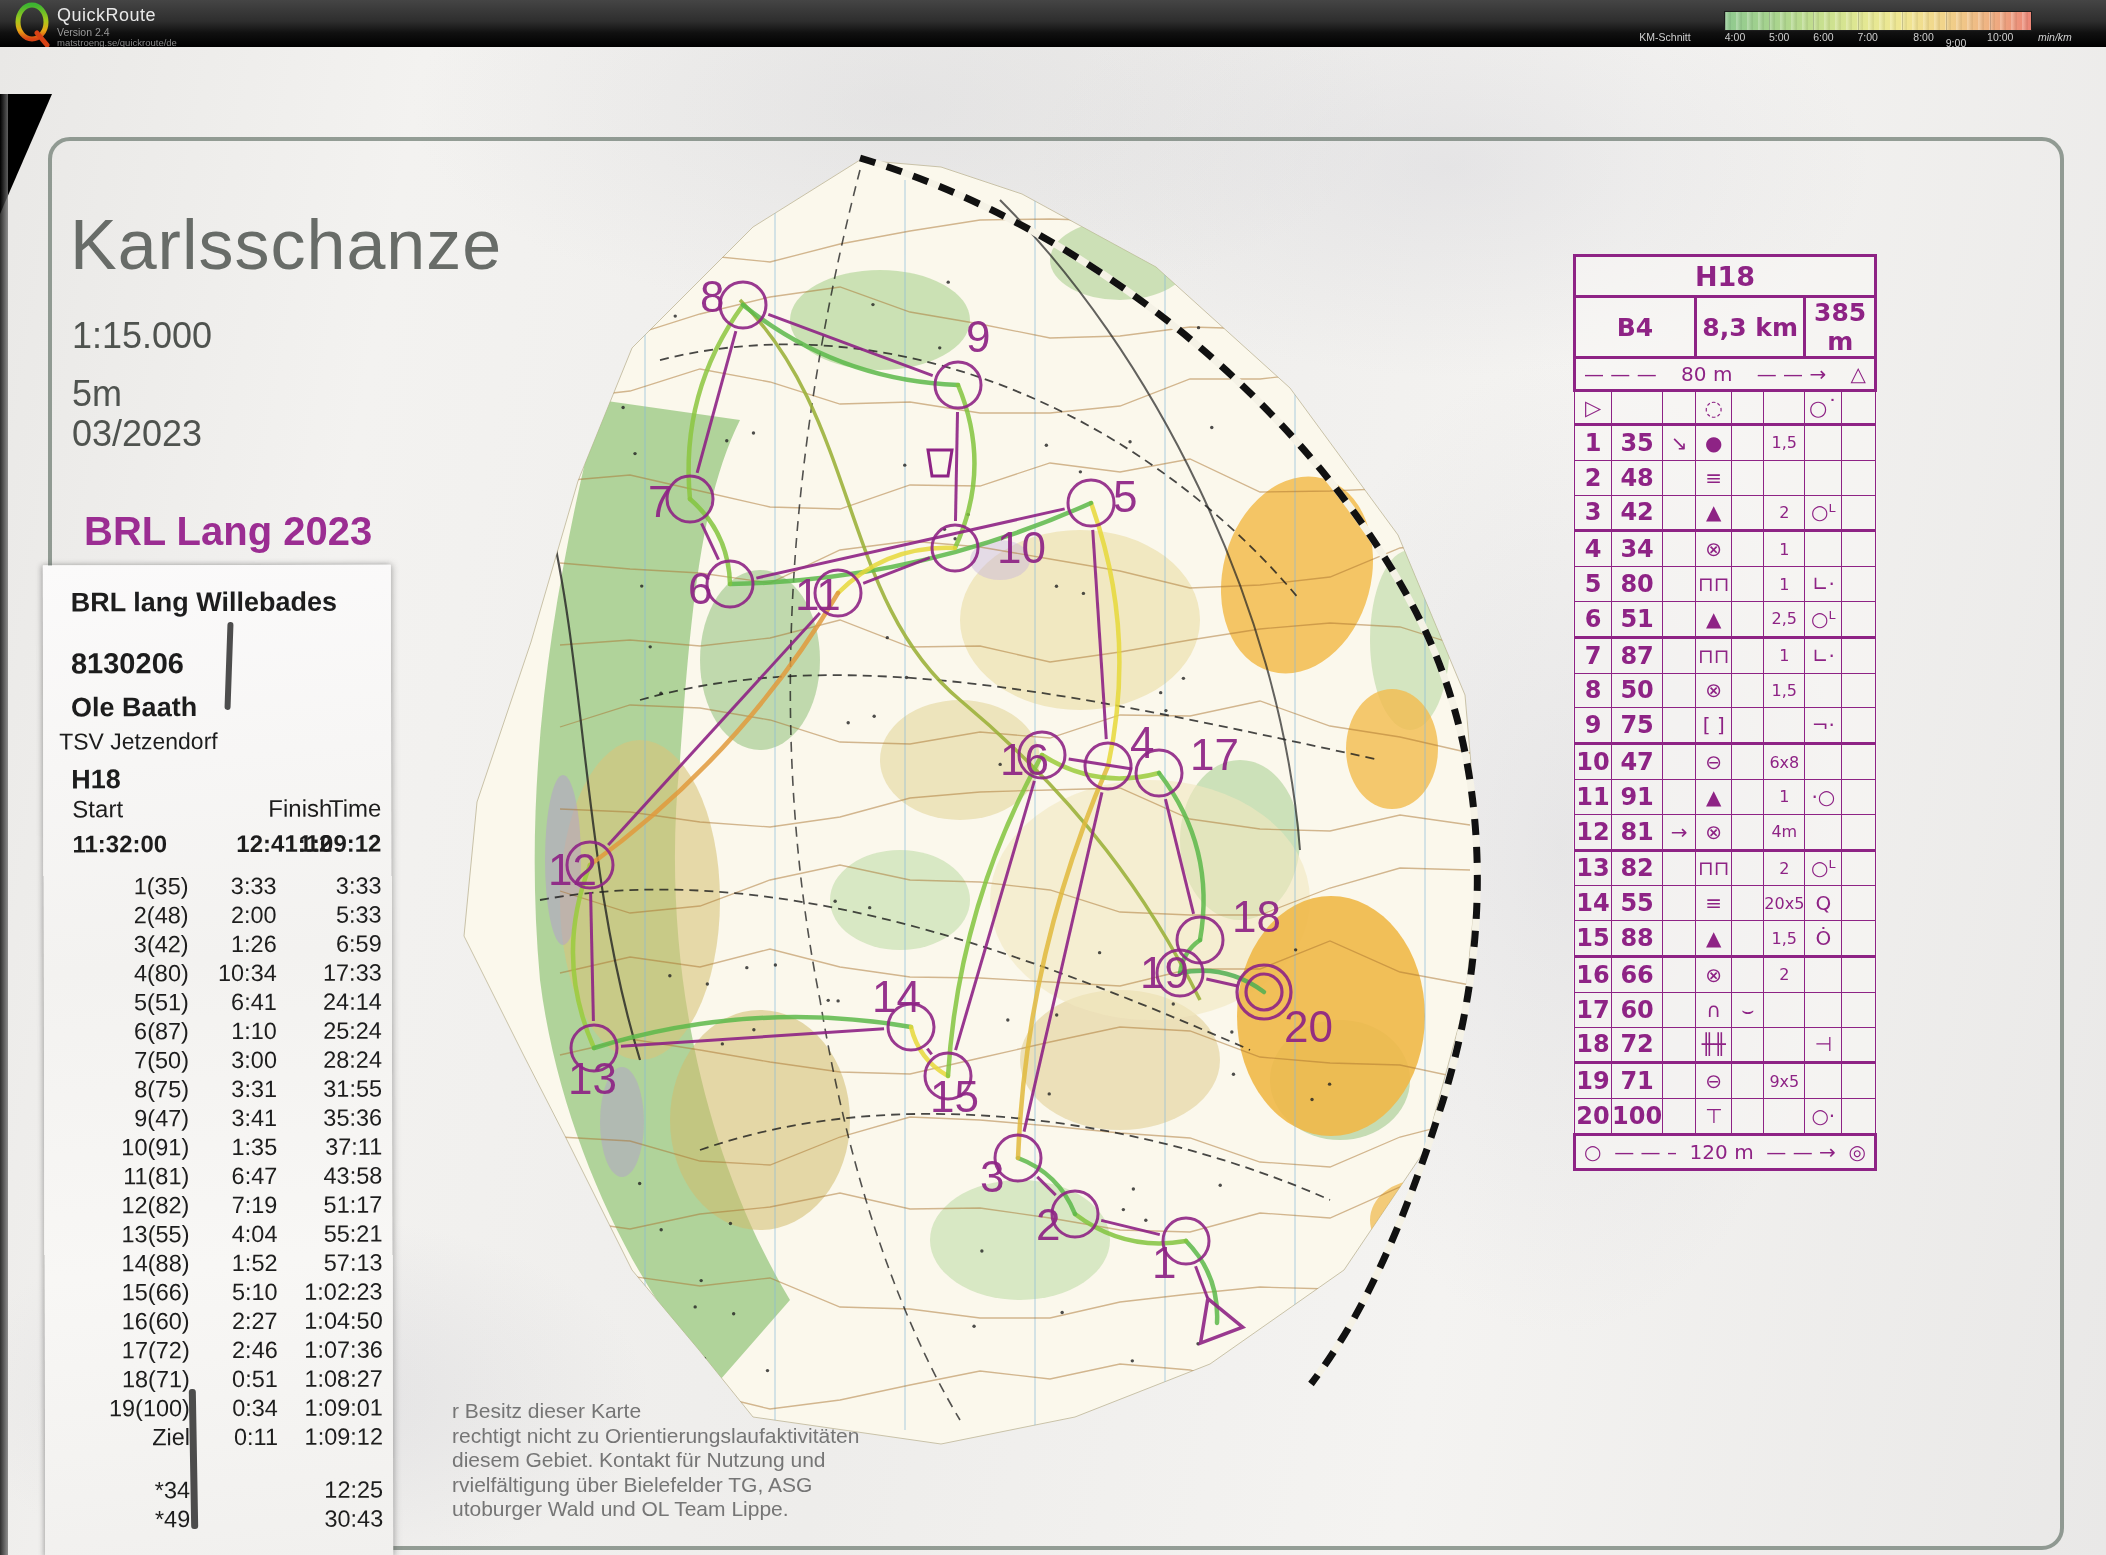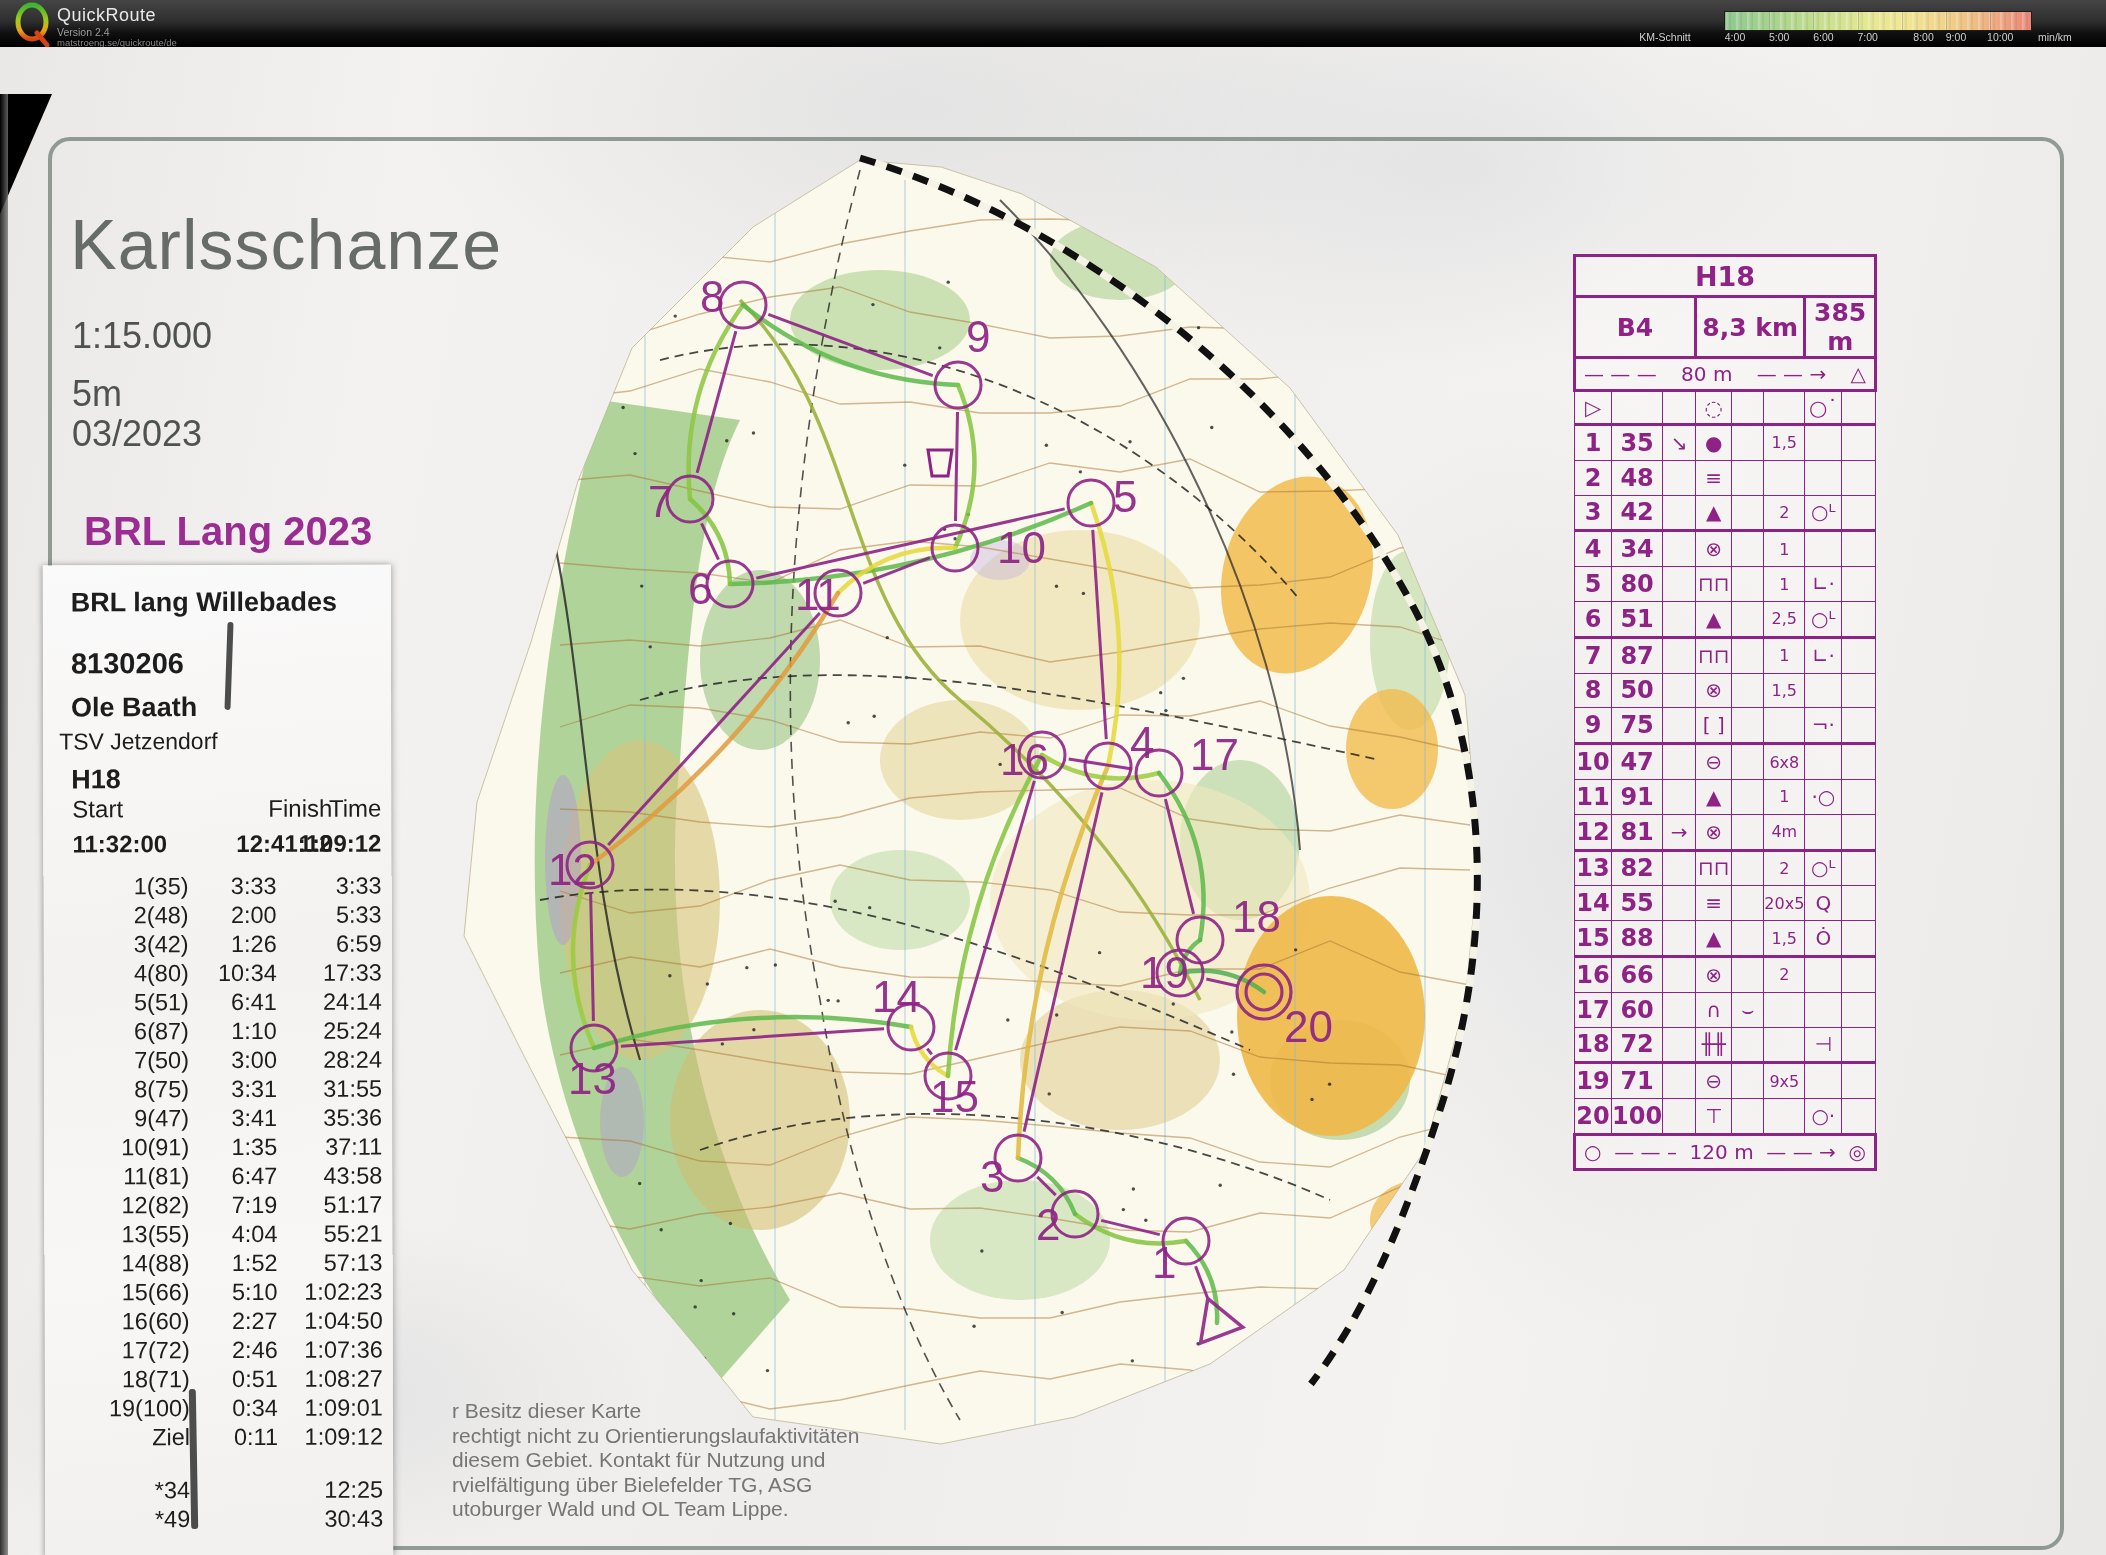--- a/index.html
+++ b/index.html
@@ -105,27 +105,27 @@
       </defs>
       <ellipse cx="22" cy="21" rx="14" ry="17" fill="none" stroke="url(#qg)" stroke-width="5"></ellipse>
       <line x1="27" y1="32" x2="37" y2="44" stroke="#d84315" stroke-width="5" stroke-linecap="round"></line>
     </svg>
     <div class="app-title">QuickRoute</div>
     <div class="app-version">Version 2.4</div>
     <div class="app-url">matstroeng.se/quickroute/de</div>
     <div id="paceband"></div>
     <div id="pacelabels">
       <span class="pl" style="left:1620px;width:90px;text-align:center;">KM-Schnitt</span>
-      <span class="pl" style="left:2038px;">min/km</span>
+      <span class="pl" style="left:2038px;font-style:italic;">min/km</span>
     <span class="pl" style="left: 1713px; width: 44px; text-align: center;">4:00</span>
         <span class="pl" style="left: 1757.2px; width: 44px; text-align: center;">5:00</span>
         <span class="pl" style="left: 1801.4px; width: 44px; text-align: center;">6:00</span>
         <span class="pl" style="left: 1845.6px; width: 44px; text-align: center;">7:00</span>
         <span class="pl" style="left: 1889.8px; width: 44px; text-align: right;">8:00</span>
-        <span class="pl" style="left: 1934px; width: 44px; text-align: center;">9:00</span>
+        <span class="pl" style="left: 1934px; width: 44px; text-align: center; margin-top: 6px;">9:00</span>
         <span class="pl" style="left: 1978.2px; width: 44px; text-align: center;">10:00</span>
       </div>
   </div>
 
   <div id="paper">
 
     <svg id="mapsvg" width="2106" height="1508" viewBox="0 47 2106 1508" style="position:absolute;left:0;top:0;">
       <defs>
         <clipPath id="blob">
           <path d="M860,160 L753,227 L632,348 L578,481 L531,642 L477,802 L464,936 L524,1056 L565,1136 L632,1270 L699,1350 L753,1417 L941,1444 L1075,1417 L1210,1364 L1344,1270 L1425,1150 L1465,1003 L1479,856 L1465,695 L1398,535 L1290,388 L1156,267 L1022,194 L941,167 Z"></path>

